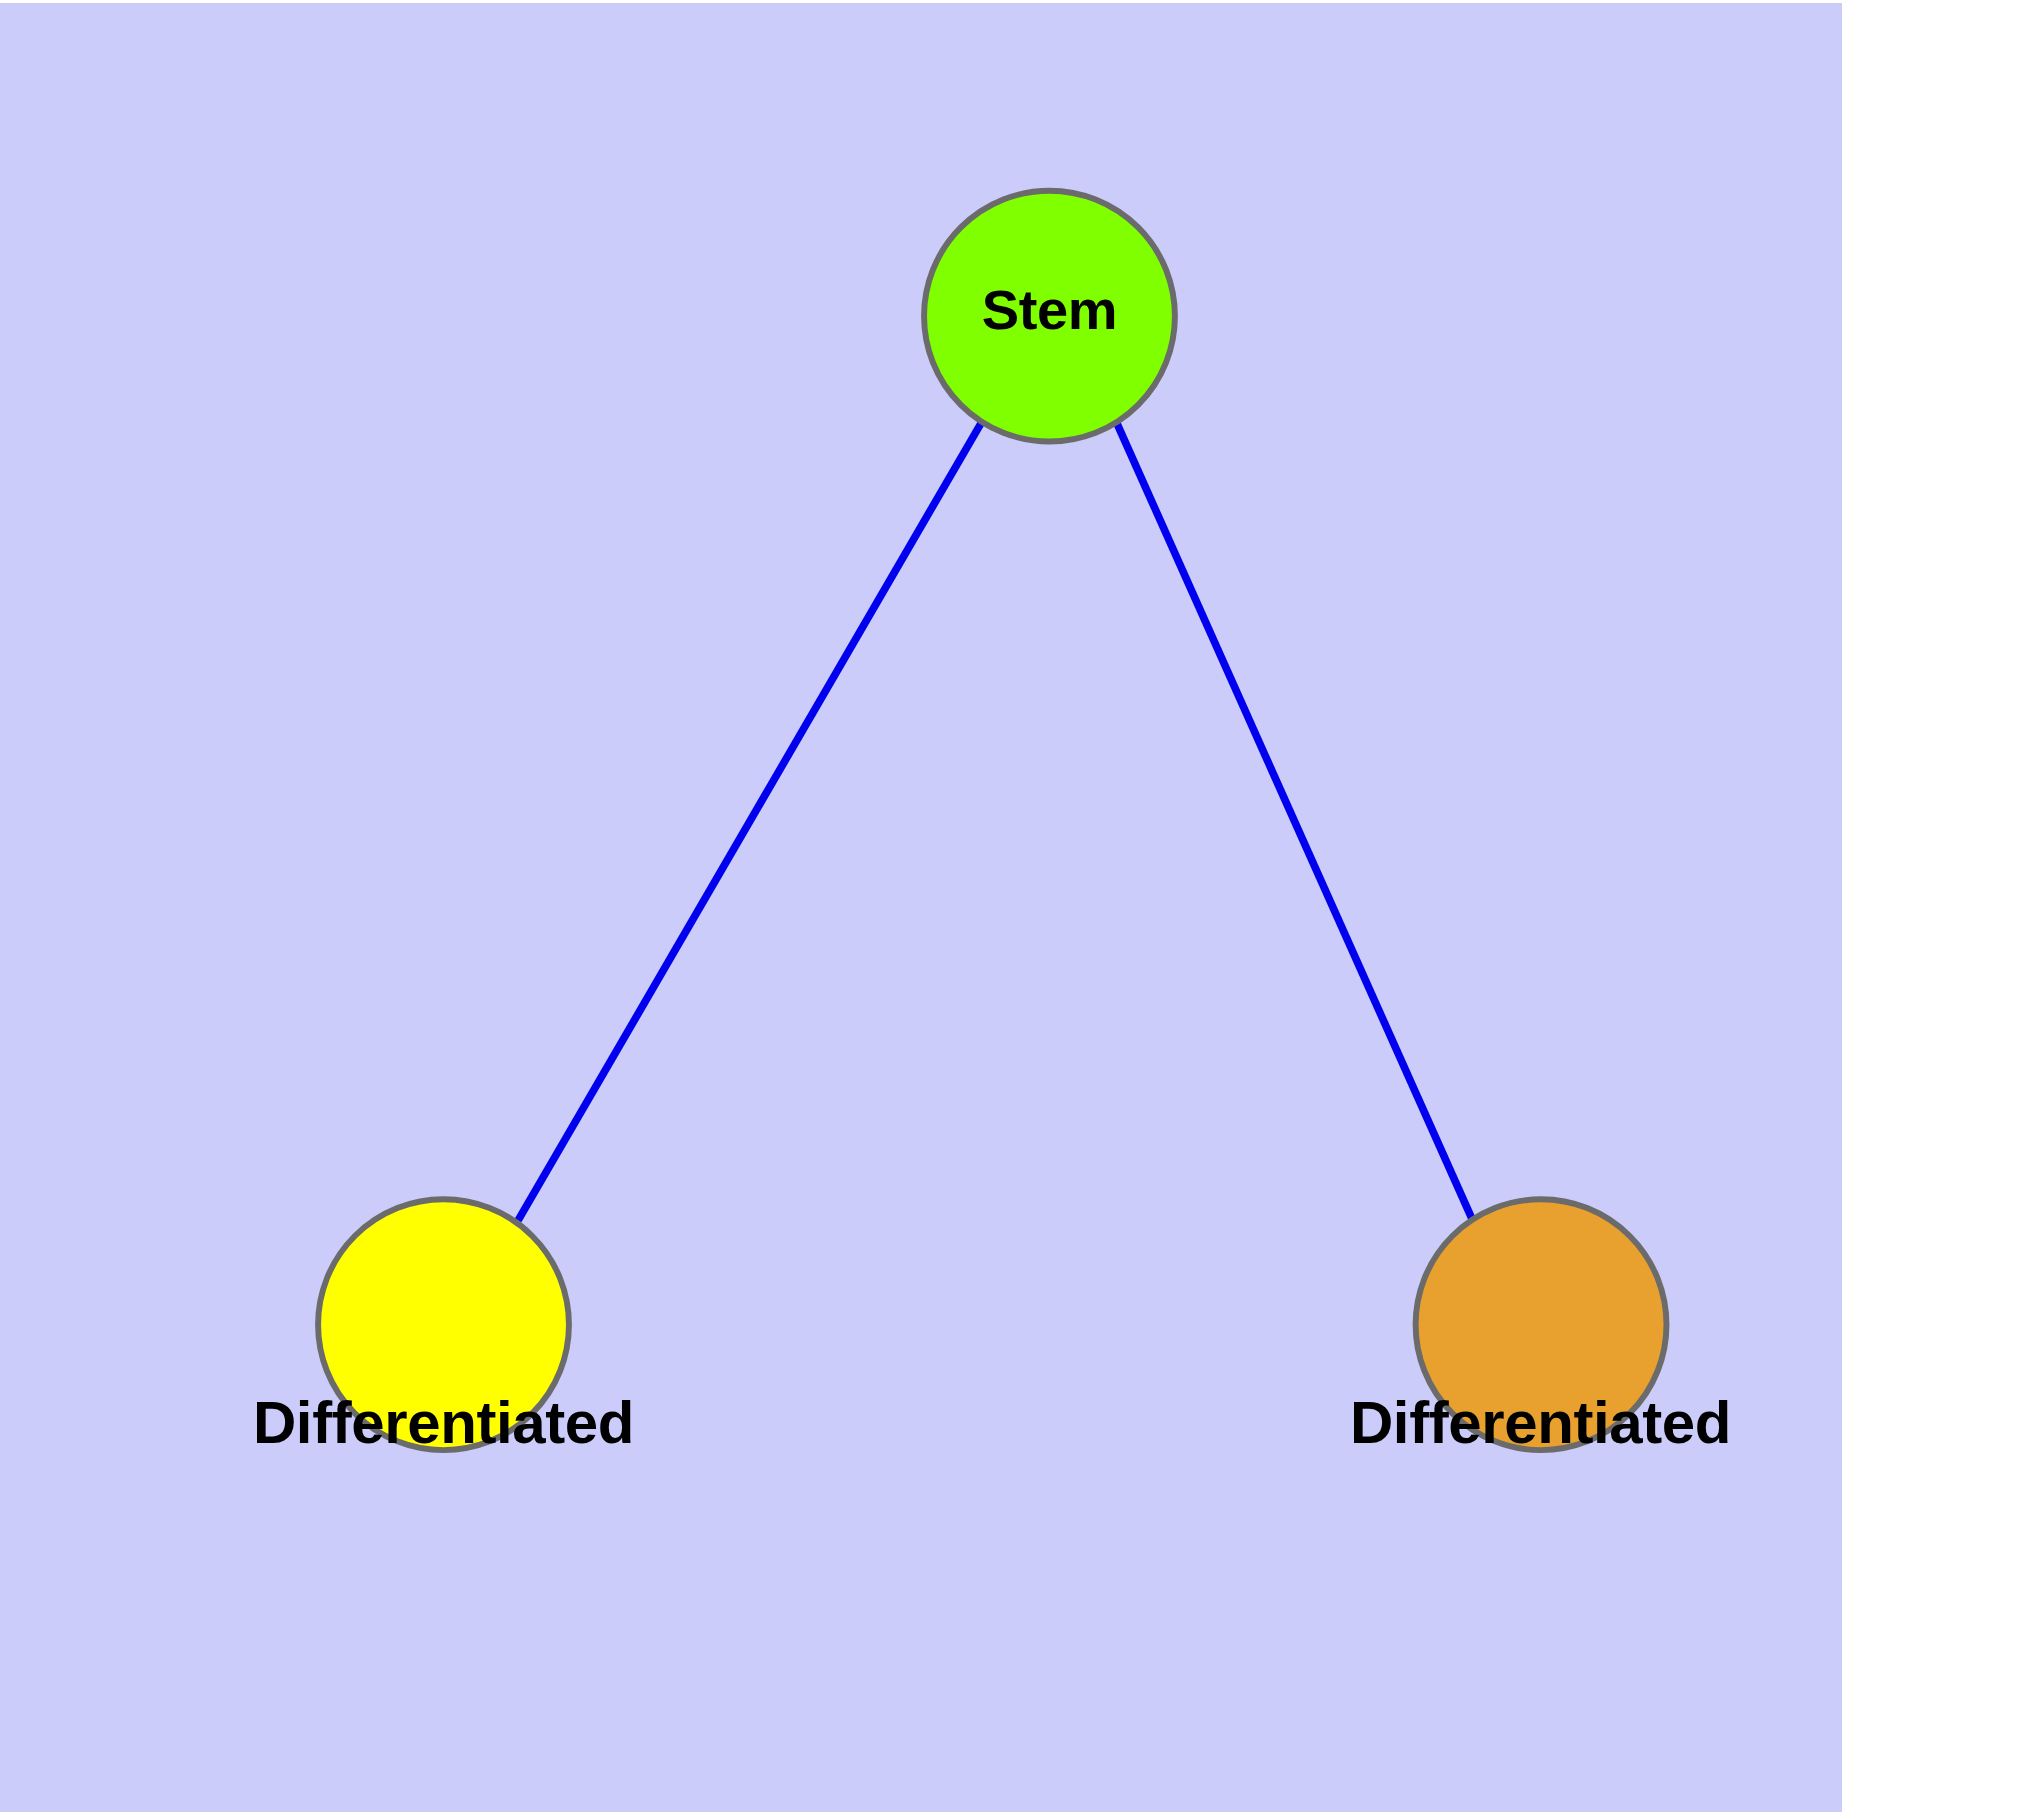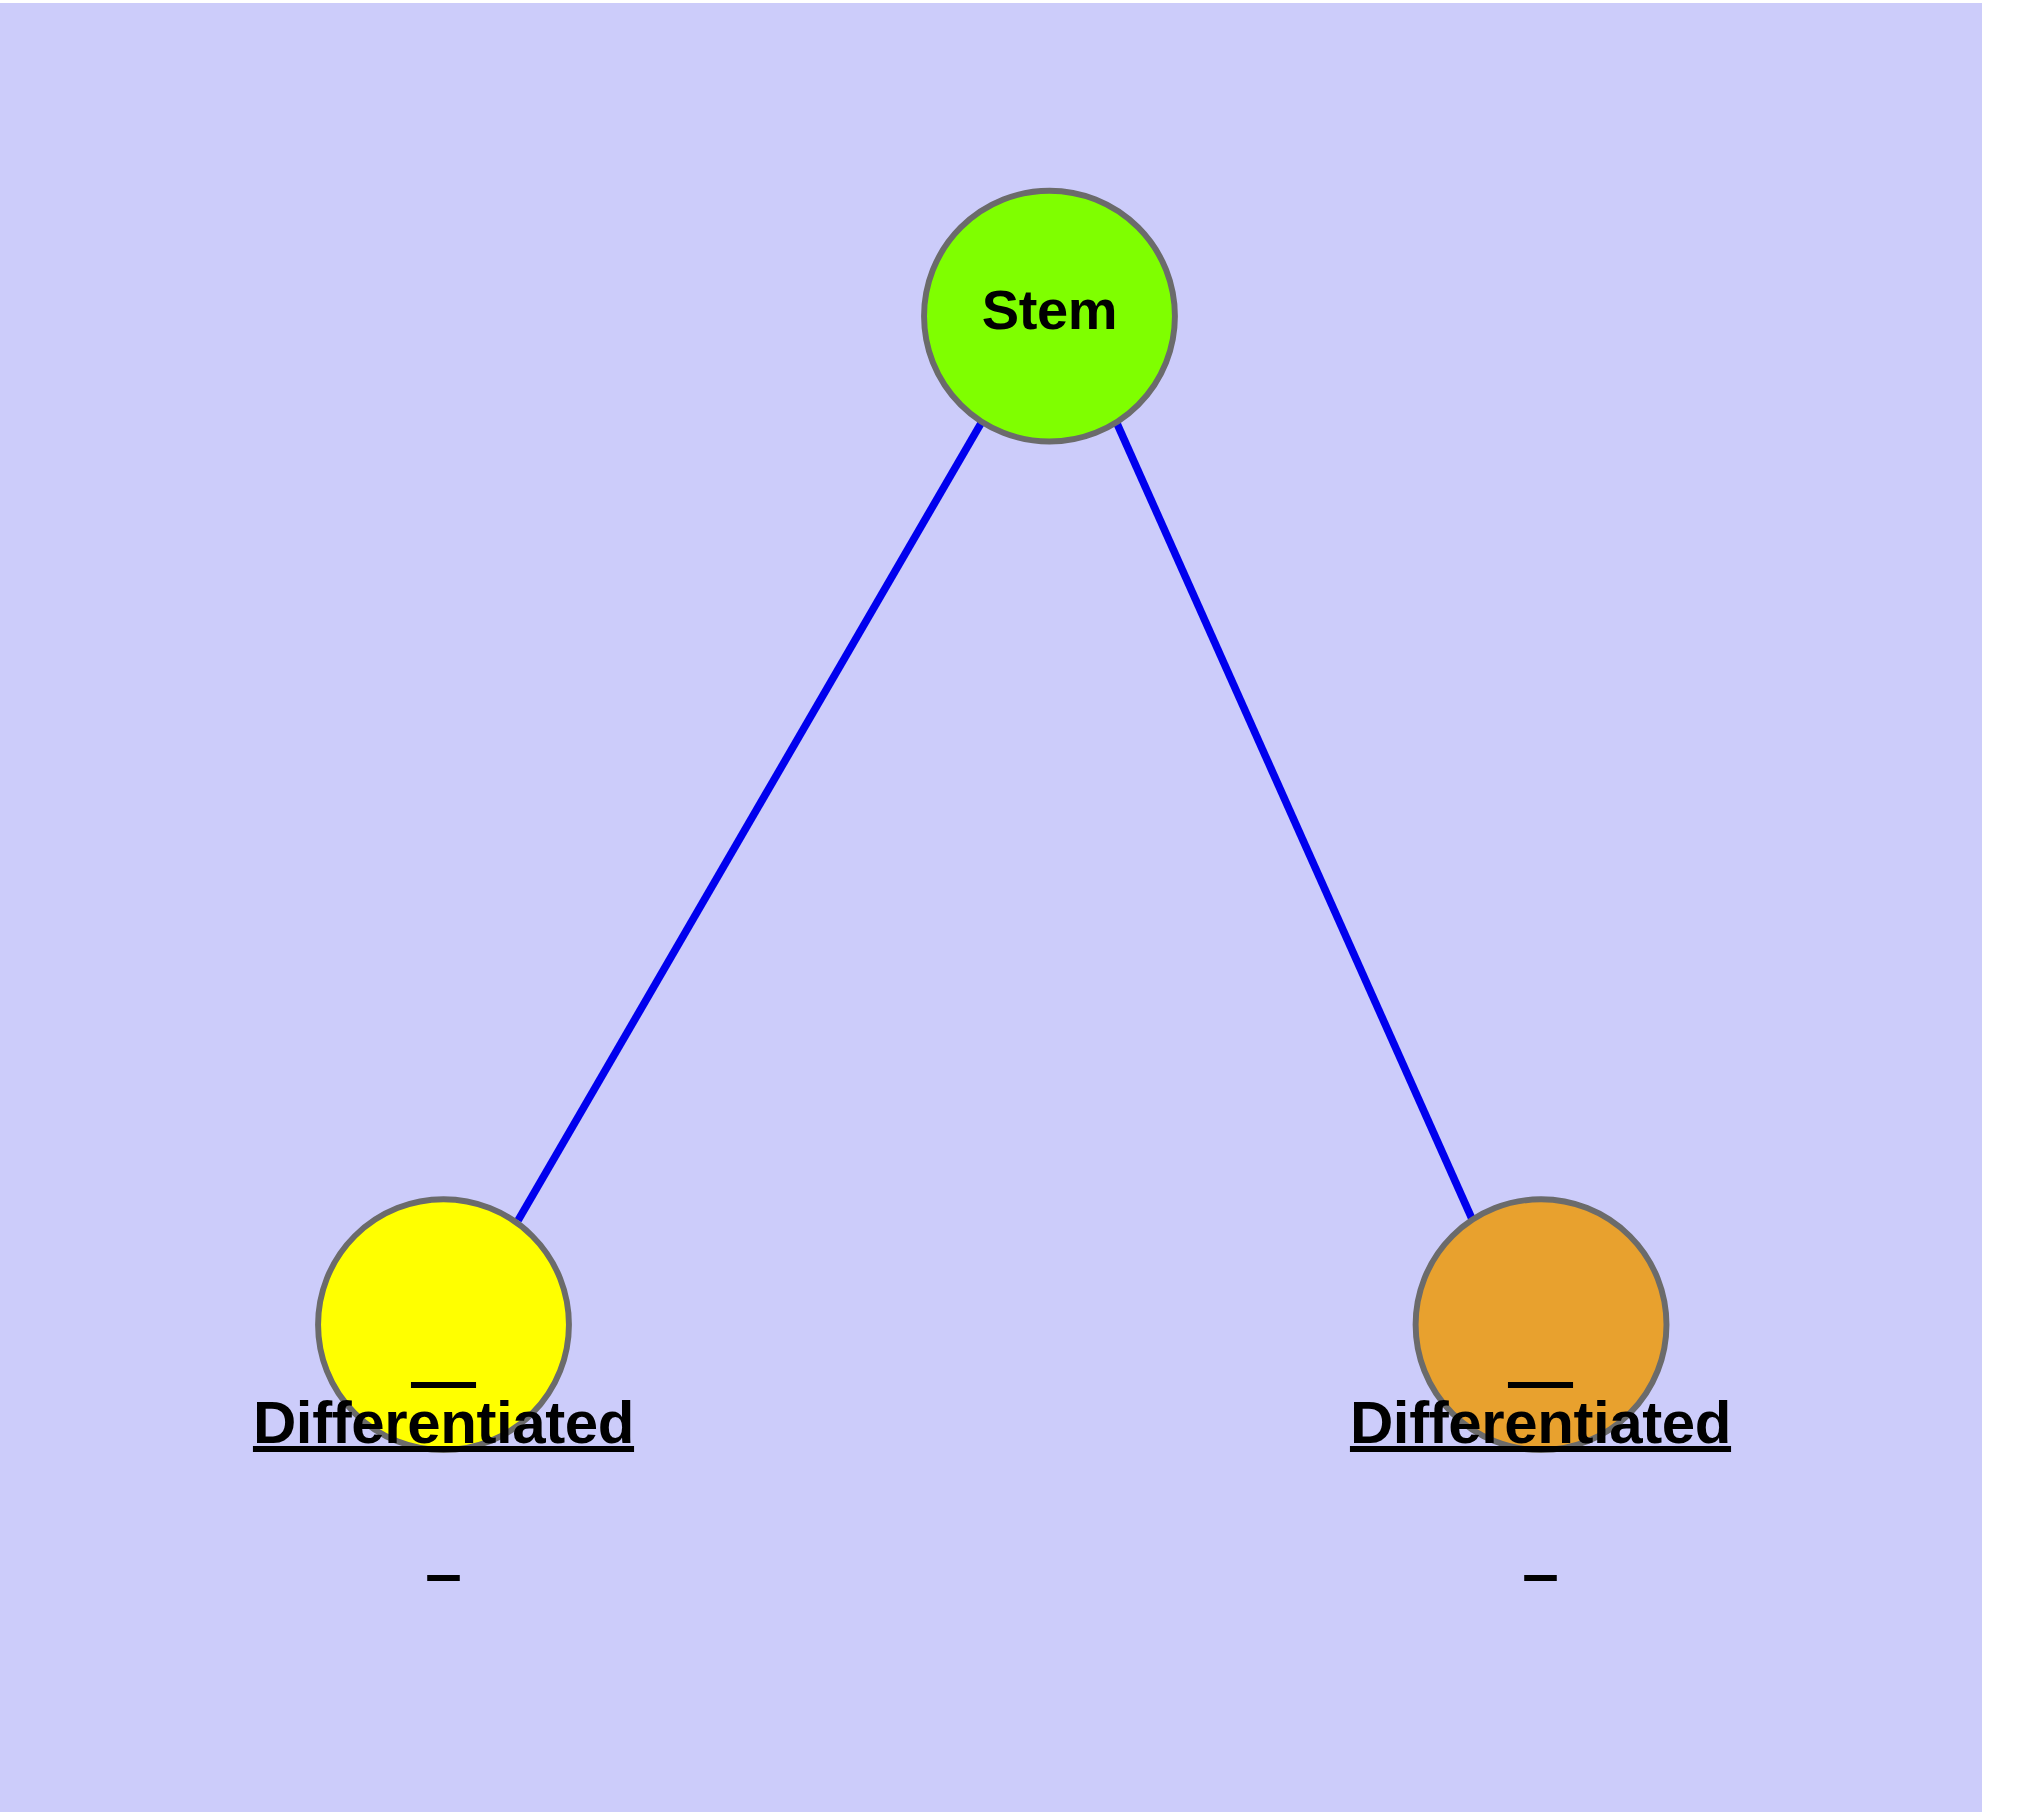--- a/index.html
+++ b/index.html
@@ -3,21 +3,21 @@
 <meta charset="utf-8">
 <title>Cell Differentiation Graph</title>
 <style>
   html, body {
     margin: 0;
     padding: 0;
     background: #ffffff;
   }
   #canvas {
     position: relative;
-    width: 1982px;
+    width: 1842px;
     height: 1812px;
     background: #ffffff;
     overflow: hidden;
     font-family: "Liberation Sans", "DejaVu Sans", sans-serif;
   }
   #plot-area {
     position: absolute;
     left: 0;
     top: 3.4px;
     width: 2021px;
@@ -52,21 +52,20 @@
     pointer-events: none;
     letter-spacing: -0.4px;
   }
   .label-stem {
     font-size: 56px;
     width: 509px;
   }
   .label-leaf {
     font-size: 60px;
     width: 763px;
-    text-decoration: underline;
   }
 </style>
 </head>
 <body>
 
 <div id="canvas">
 
   <div id="plot-area"></div>
 
   <svg id="graph-svg" viewBox="0 0 2384 2138" xmlns="http://www.w3.org/2000/svg">

